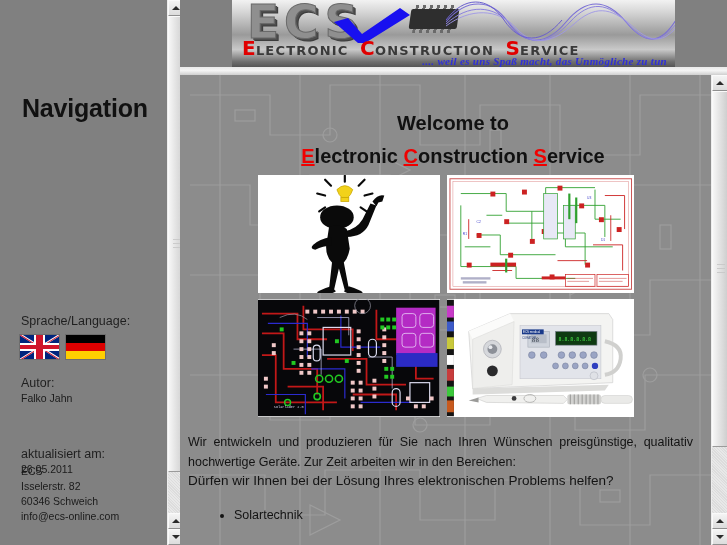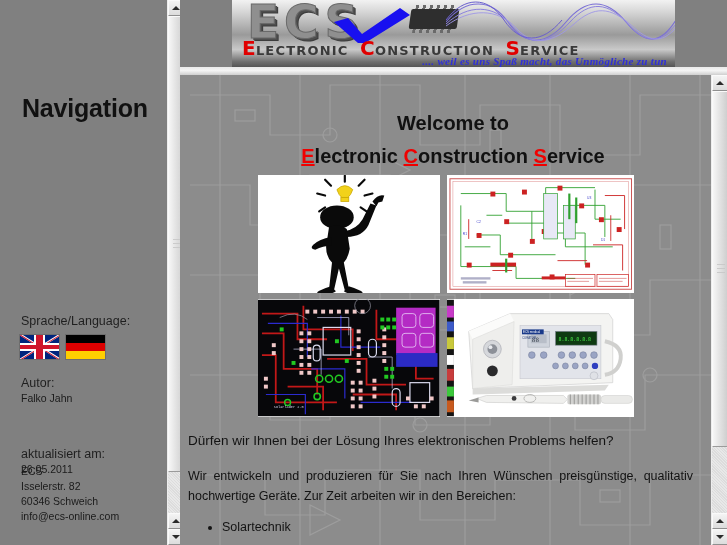--- a/index.html
+++ b/index.html
@@ -186,21 +186,21 @@
   }
   #p-line {
     font-size: 12.5px; margin: 0; line-height: 20px;
     text-align: justify;
     color: #131313;
   }
   #bullets {
     margin: 12px 0 0 0; padding: 0 0 0 30px;
     font-size: 12.5px; line-height: 19px; color: #131313;
   }
-  #bullets li { margin: 4px; }
+  #bullets li { margin: 16px; }
 
   
   .sbar {
     position: absolute;
     width: 16px;
     background: #d4d0c8;
     border-left: 1px solid #ededed;
   }
   .sbar-track-top, .sbar-track-bot {
     position: absolute; left: 0; width: 16px;
@@ -697,22 +697,22 @@
                     <line x1="153" y1="96" x2="153" y2="106"></line>
                 </g>
                 <rect x="156" y="97" width="32" height="8" rx="4" fill="#eaeae8" stroke="#cacac8" stroke-width="0.5"></rect>
               </g>
             </svg>
           </div>
         </div>
       </div>
 
       <div id="body-copy">
+        <p id="p-line">Wir entwickeln und produzieren für Sie nach Ihren Wünschen preisgünstige, qualitativ hochwertige Geräte. Zur Zeit arbeiten wir in den Bereichen:</p>
         <p id="q-line">Dürfen wir Ihnen bei der Lösung Ihres elektronischen Problems helfen?</p>
-        <p id="p-line">Wir entwickeln und produzieren für Sie nach Ihren Wünschen preisgünstige, qualitativ hochwertige Geräte. Zur Zeit arbeiten wir in den Bereichen:</p>
         <ul id="bullets">
           <li>Solartechnik</li>
           <li>Motorsteuerungen</li>
         </ul>
       </div>
     </div>
 
     <div class="sbar" id="main-sbar" style="left:531px;top:0;height:470px">
       <div class="sbar-btn" style="top:0">
           <i class="arrow-up"></i>

